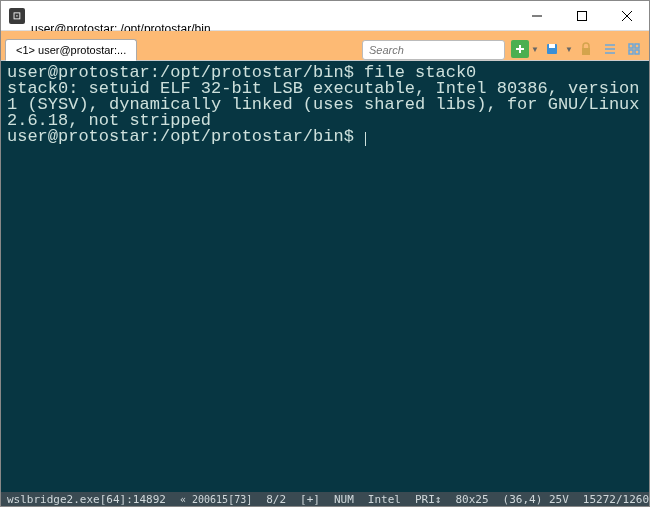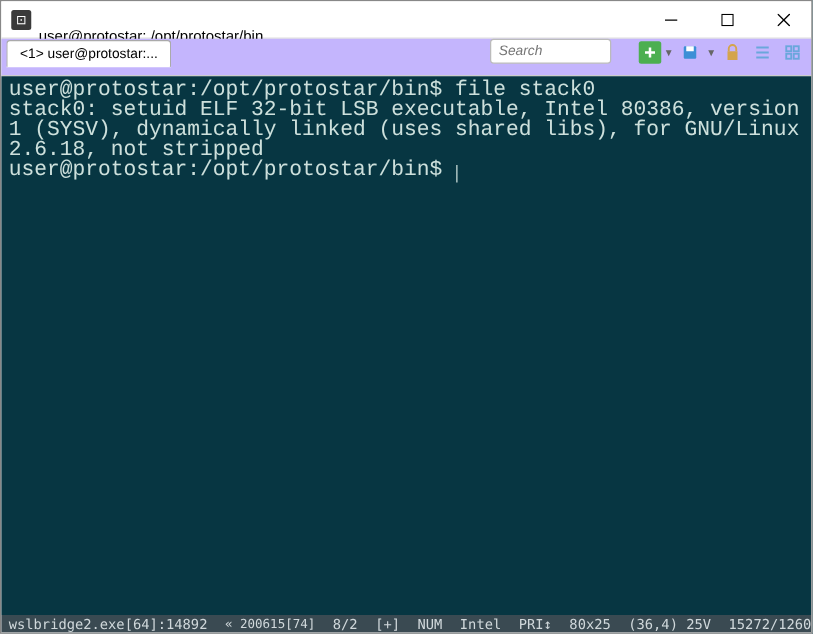--- a/index.html
+++ b/index.html
@@ -36,26 +36,26 @@
 .titlebar .spacer { flex: 1; }
 .titlebar .winbtn {
   width: 45px; height: 30px;
   display: flex; align-items: center; justify-content: center;
   font-family: "Segoe UI Symbol", sans-serif;
   font-size: 10px;
 }
 
 .toolbar {
   height: 30px;
-  background: #c4b5fd;
+  background: #fdba74;
   border-bottom: 1px solid #ccc;
   display: flex;
-  align-items: flex-start;
+  align-items: flex-end;
   padding: 0 4px;
-  gap: 16px;
+  gap: 0;
 }
 .tabs { display: flex; gap: 2px; flex: 0 0 auto; }
 .tab {
   padding: 4px 10px;
   font-size: 11px;
   background: #f5f5f5;
   border: 1px solid #aaa;
   border-bottom: none;
   border-radius: 3px 3px 0 0;
   white-space: nowrap;
@@ -64,21 +64,21 @@
   text-overflow: ellipsis;
   position: relative;
   top: 1px;
 }
 .tab.active {
   background: #fff;
   border-bottom: 1px solid #fff;
 }
 .toolbar .spacer { flex: 1; }
 .search {
-  width: 97px;
+  width: 143px;
   height: 20px;
   border: 1px solid #bbb;
   border-radius: 3px;
   padding: 0 6px;
   font-size: 11px;
   font-style: italic;
   color: #888;
   background: #fff;
 }
 .tb-icons { display: flex; gap: 2px; margin-left: 6px; align-items: center; }
@@ -199,21 +199,21 @@
     </div>
   </div>
 </div>
 
 <div class="terminal"><span class="prompt">user@protostar:/opt/protostar/bin$</span> <span>file stack0</span>
 <span>stack0: setuid ELF 32-bit LSB executable, Intel 80386, version 1 (SYSV), dynamically linked (uses shared libs), for GNU/Linux 2.6.18, not stripped</span>
 <span class="prompt">user@protostar:/opt/protostar/bin$</span> <span class="cursor"></span></div>
 
 <div class="statusbar">
   <span class="seg">wslbridge2.exe[64]:14892</span>
-  <span class="seg arrows"><span>«</span> <span>200615[74]</span></span>
+  <span class="seg arrows"><span>«</span> <span>200615[73]</span></span>
   <span class="seg">8/2</span>
   <span class="seg">[+]</span>
   <span class="seg">NUM</span>
   <span class="seg">Intel</span>
   <span class="seg">PRI↕</span>
   <span class="seg">80x25</span>
   <span class="seg">(36,4) 25V</span>
   <span class="seg">15272/12608</span>
 
 </div>

